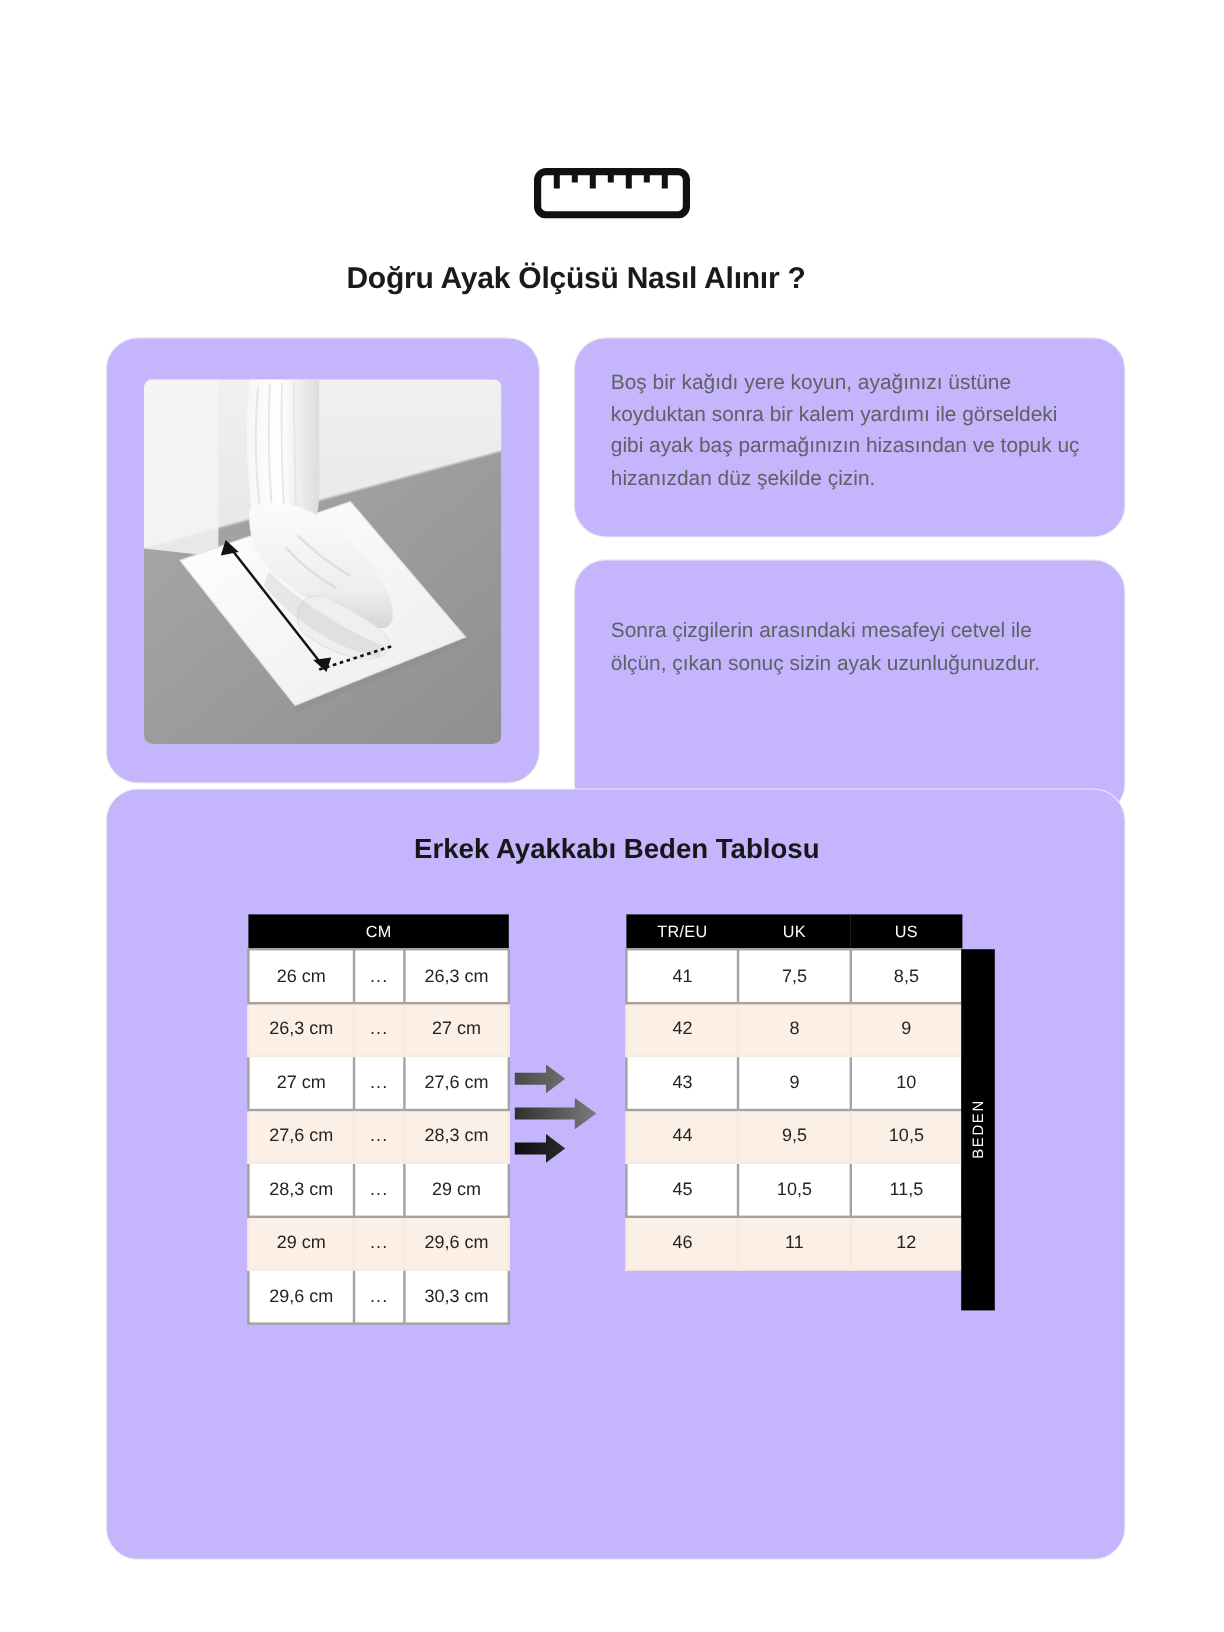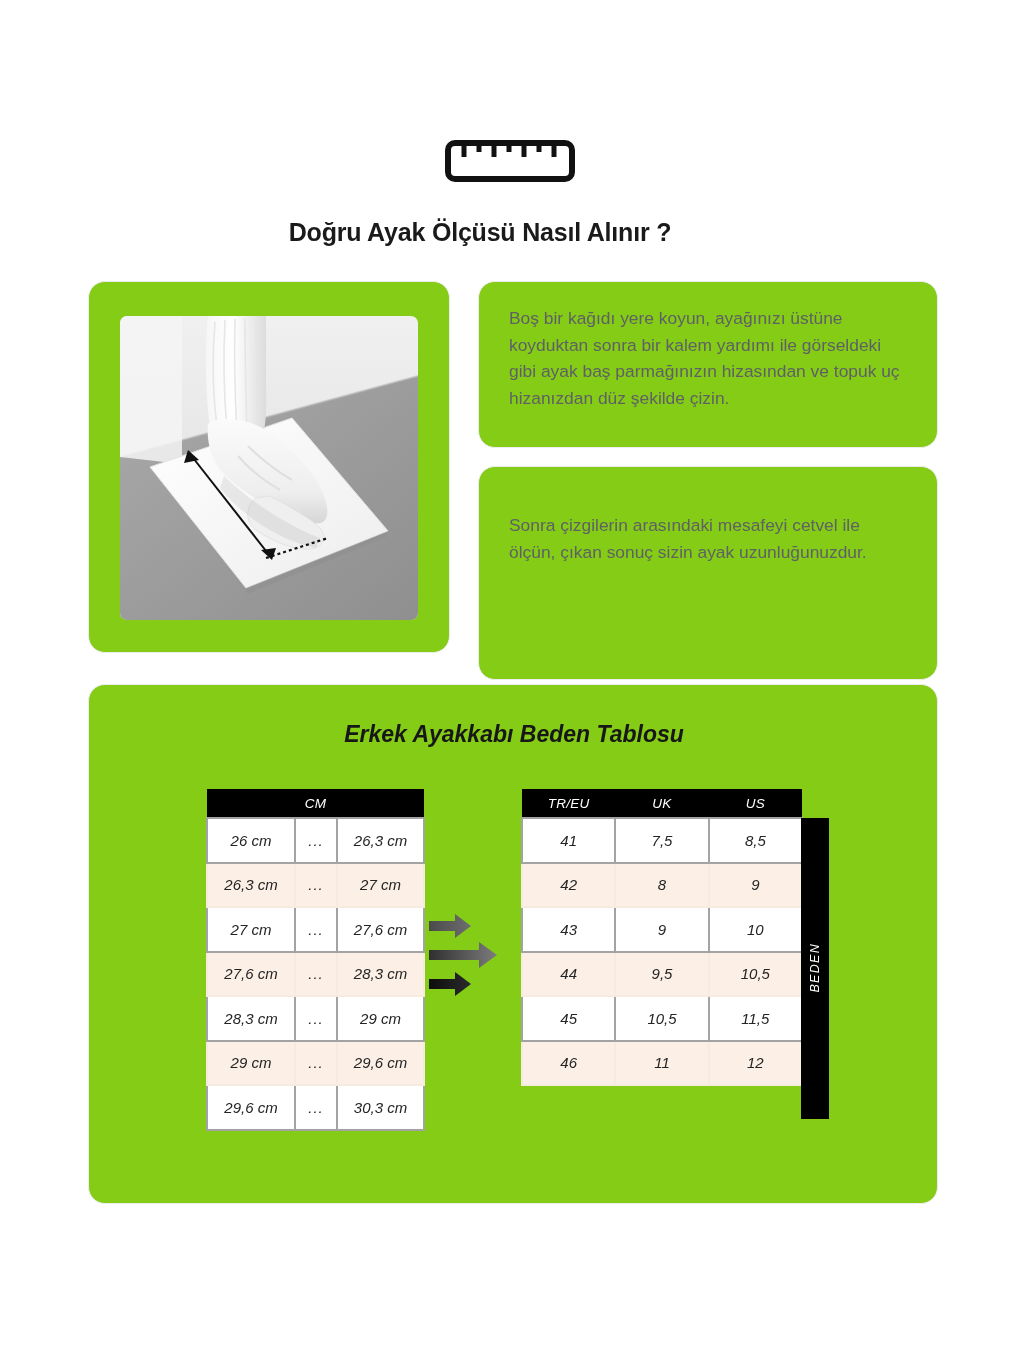--- a/index.html
+++ b/index.html
@@ -18,27 +18,27 @@
   .ruler{width:130px;height:42px;}
 
   
   .heading{
     position:absolute;left:0;top:218px;width:960px;text-align:center;
     font-size:25px;font-weight:bold;color:#1a1a1a;letter-spacing:-0.2px;
   }
 
   
   .card{
-    position:absolute;background:#84cc16;border:1.4px solid #ededed;border-radius:17px;
+    position:absolute;background:#c4b5fd;border:1.4px solid #ededed;border-radius:27px;
     box-sizing:border-box;
   }
   #photo-card{left:88px;top:281px;width:362px;height:372px;}
   #text-card-1{left:478px;top:281px;width:460px;height:167px;}
   #text-card-2{left:478px;top:466px;width:460px;height:214px;}
-  #table-card{left:88px;top:684px;width:850px;height:520px;font-style:italic;}
+  #table-card{left:88px;top:657px;width:850px;height:643px;}
 
   
   .photo{
     position:absolute;left:31px;top:34px;width:298px;height:304px;
     border-radius:7px;overflow:hidden;
   }
   .photo svg{display:block;}
 
   
   .card-text{

